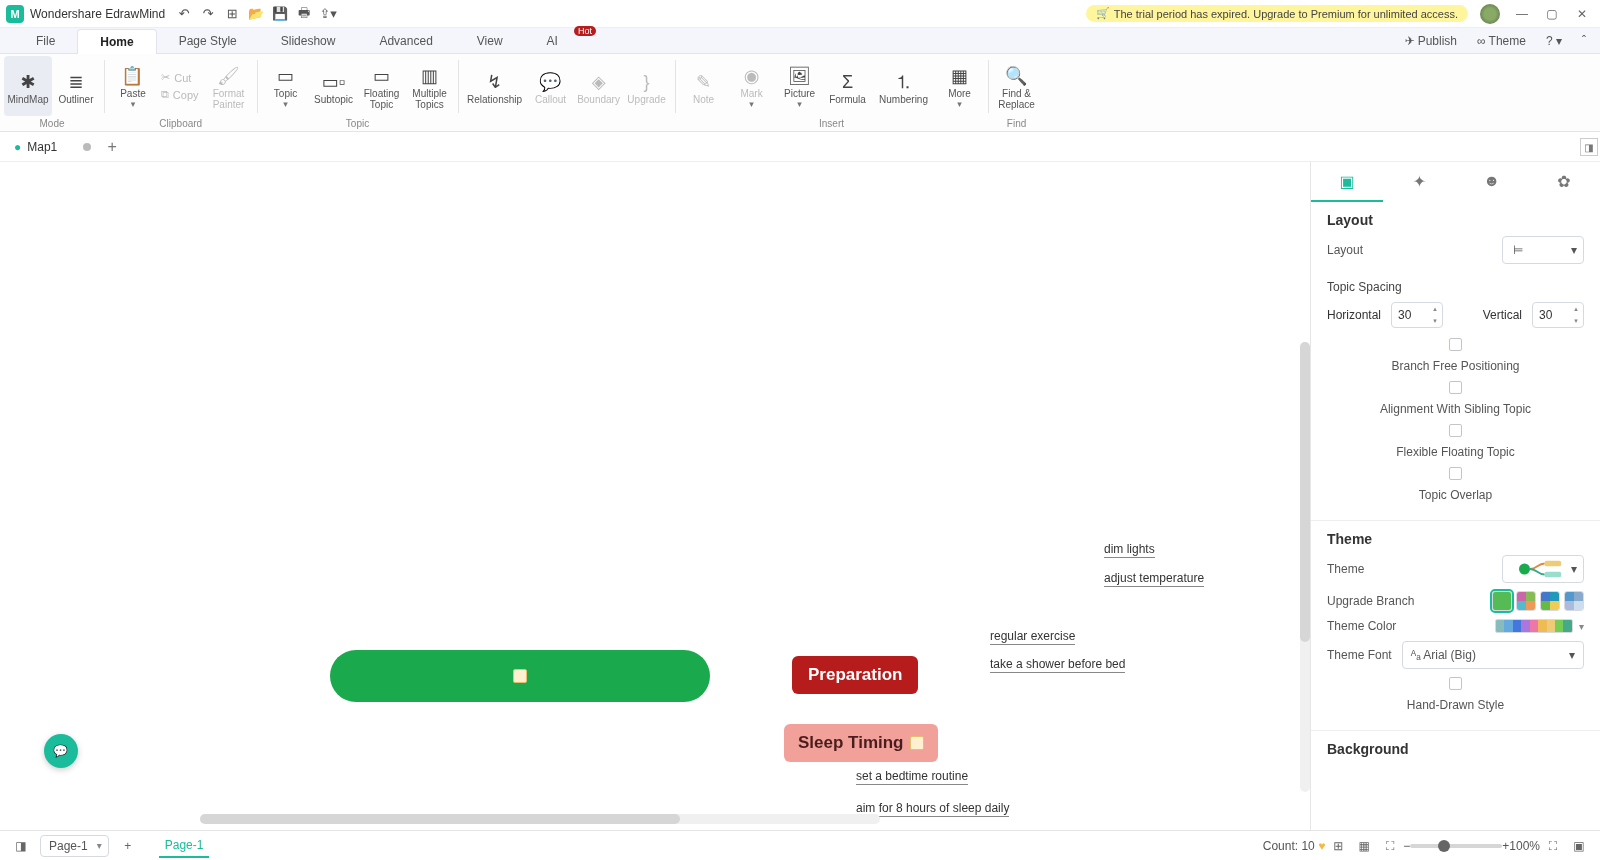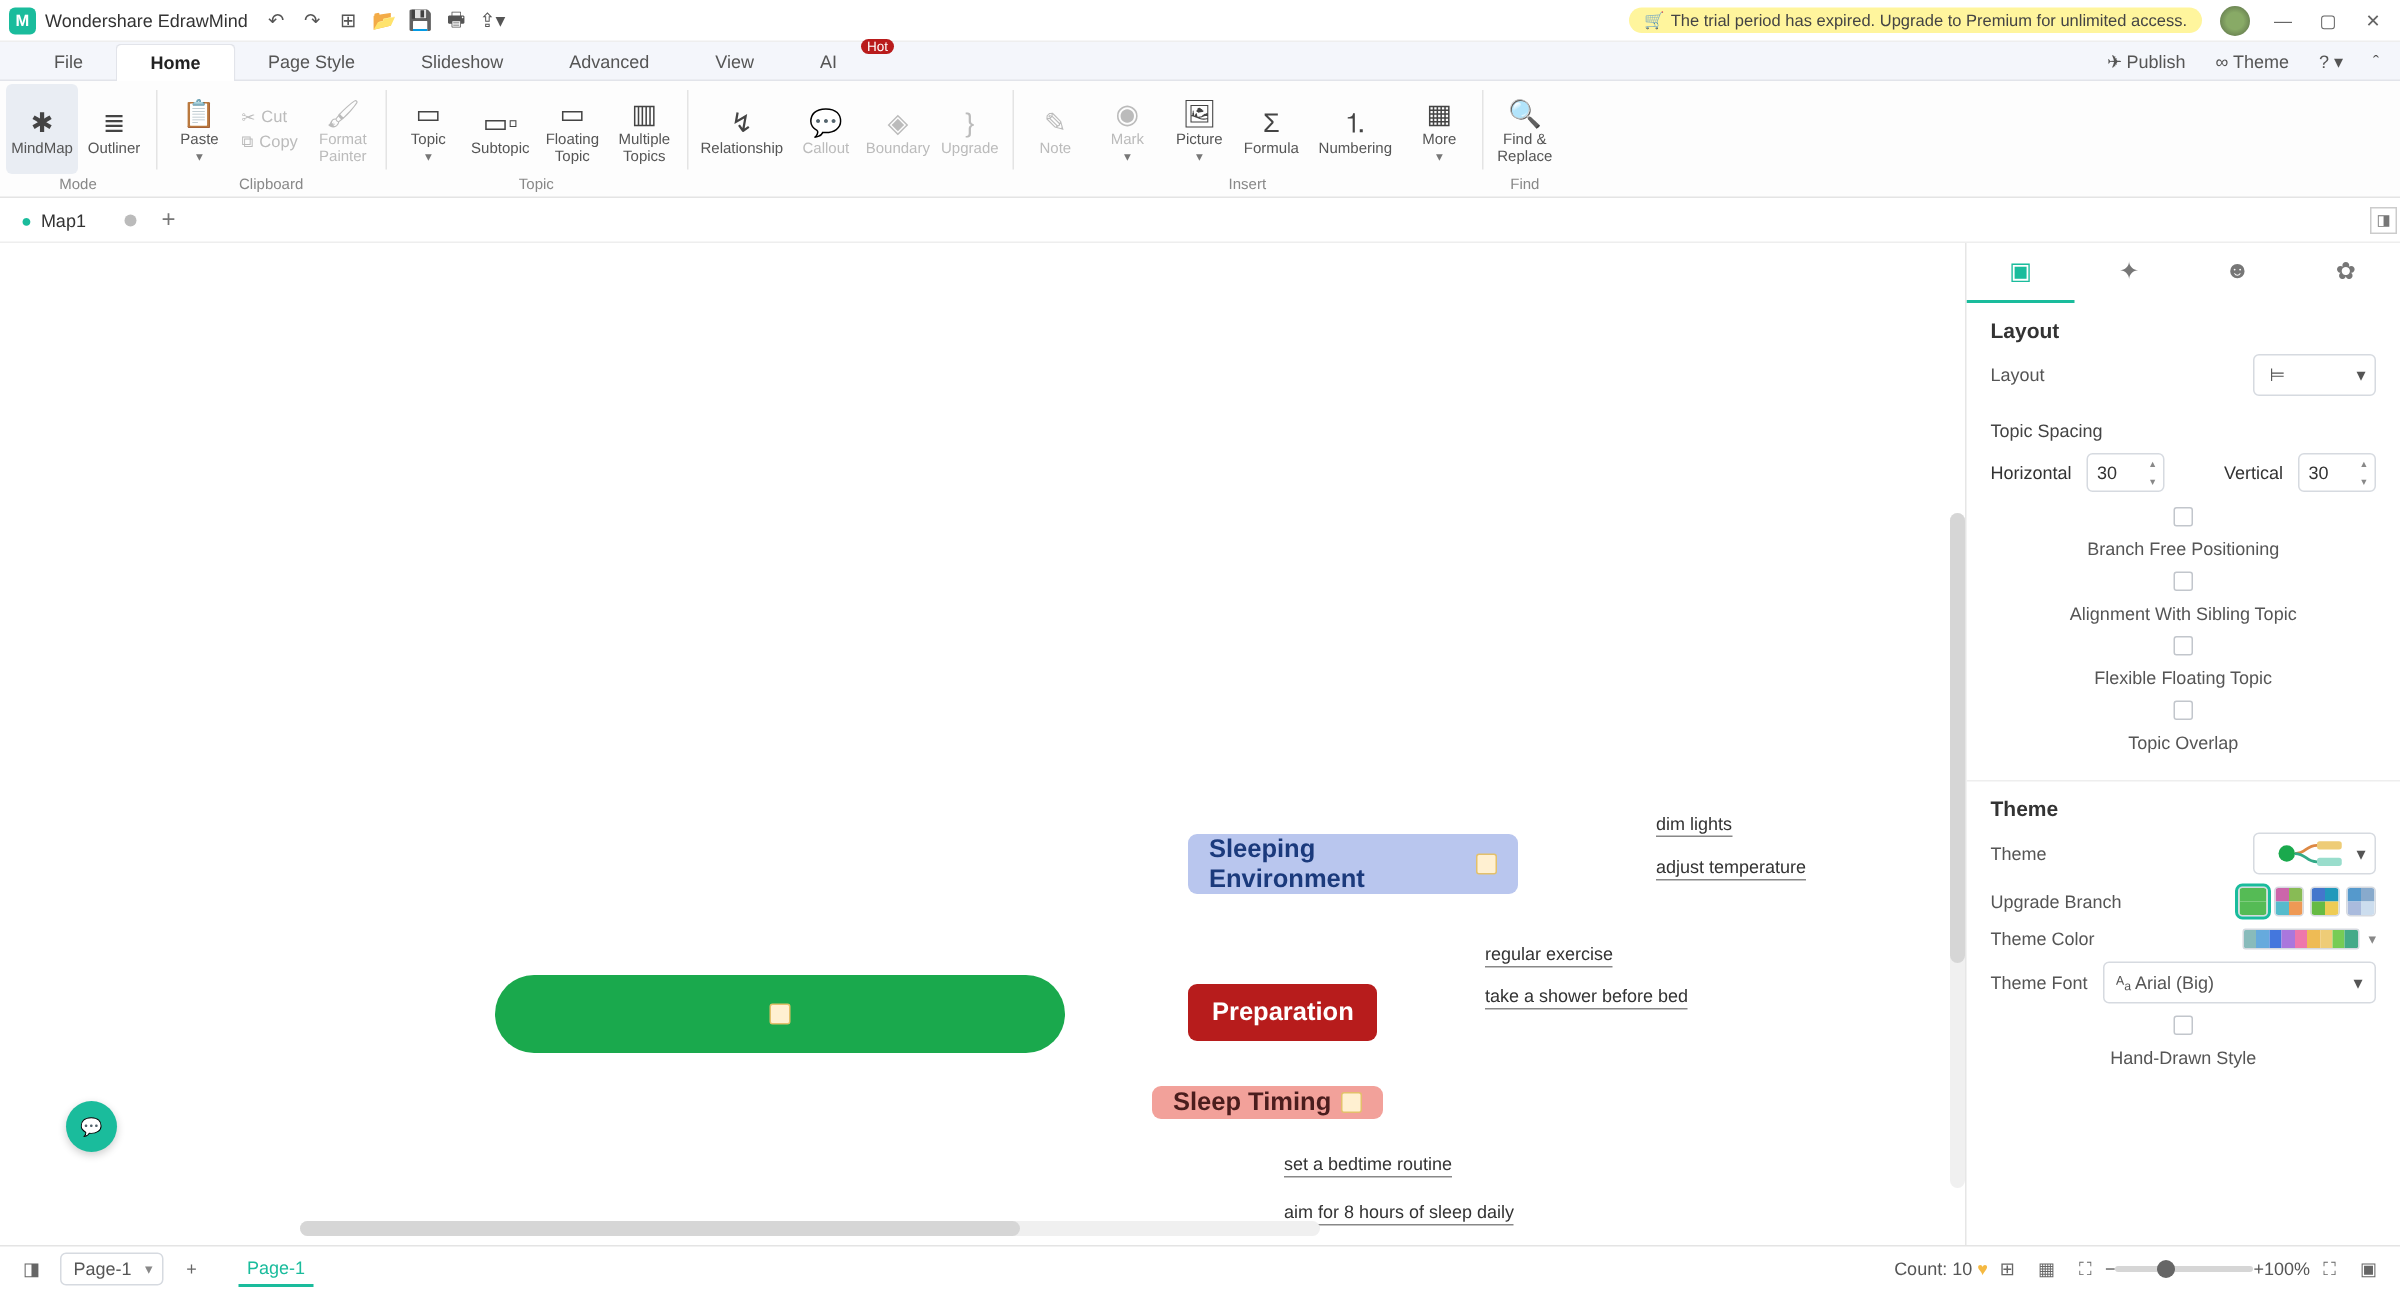--- a/index.html
+++ b/index.html
@@ -47,21 +47,21 @@
 .addtab { width: 26px; height: 26px; display: flex; align-items: center; justify-content: center; color: #777; font-size: 16px; }
 
 
 .main { flex: 1; display: flex; min-height: 0; }
 .canvas-wrap { flex: 1; position: relative; overflow: hidden; background: #fff; }
 .canvas-wrap .svg-layer { position: absolute; inset: 0; }
 .node { position: absolute; font-weight: 700; display: flex; align-items: center; gap: 6px; border-radius: 6px; cursor: pointer; }
 .node-root { left: 330px; top: 488px; width: 380px; height: 52px; background: #1aa94d; color: #fff; border-radius: 26px; font-size: 20px; padding: 0 22px; justify-content: center; }
 .node-b1 { left: 792px; top: 394px; width: 220px; height: 40px; background: #b9c6ee; color: #1b3a7c; font-size: 17px; padding: 0 14px; }
 .node-b2 { left: 792px; top: 494px; height: 38px; background: #b71c1c; color: #fff; font-size: 17px; padding: 0 16px; }
-.node-b3 { left: 768px; top: 562px; height: 22px; background: #f2a19a; color: #4a1d1d; font-size: 17px; padding: 0 14px; }
+.node-b3 { left: 784px; top: 562px; height: 38px; background: #f2a19a; color: #4a1d1d; font-size: 17px; padding: 0 14px; }
 .leaf { position: absolute; font-size: 12px; color: #333; border-bottom: 1px solid #888; padding-bottom: 1px; }
 .note-ico { width: 14px; height: 14px; background: #fff0d1; border: 1px solid #e3c06b; border-radius: 2px; display: inline-block; }
 .chat-fab { position: absolute; left: 44px; bottom: 62px; width: 34px; height: 34px; border-radius: 50%; background: #1abc9c; display: flex; align-items: center; justify-content: center; color: #fff; box-shadow: 0 2px 6px rgba(0,0,0,.2); }
 .hscroll { position: absolute; left: 200px; bottom: 6px; width: 680px; height: 10px; background: #f0f0f0; border-radius: 5px; }
 .hscroll .thumb { position: absolute; left: 0; width: 480px; height: 100%; background: #d6d6d6; border-radius: 5px; }
 .vscroll { position: absolute; right: 0; top: 180px; width: 10px; height: 450px; background: #f0f0f0; border-radius: 5px; }
 .vscroll .thumb { position: absolute; top: 0; width: 100%; height: 300px; background: #d6d6d6; border-radius: 5px; }
 .side-toggle { position: absolute; right: 2px; top: -28px; width: 18px; height: 18px; border: 1px solid #ccc; display: flex; align-items: center; justify-content: center; color: #777; font-size: 10px; }
 
 
@@ -300,24 +300,20 @@
       <path d="M 1012 416 C 1040 416 1040 416 1088 416"></path>
       <path d="M 918 510 C 960 510 960 474 986 474"></path>
       <path d="M 918 516 C 960 516 960 502 986 502"></path>
       <path d="M 828 600 L 828 610 C 828 614 832 614 850 614"></path>
       <path d="M 828 600 L 828 640 C 828 644 832 644 850 644"></path>
     </svg>
 
     <div class="node node-root">
       <span class="note-ico"></span>
     </div>
-    <div class="node node-b1">
-      <span>Sleeping Environment</span>
-      <span class="note-ico"></span>
-    </div>
     <div class="node node-b2">
       <span>Preparation</span>
     </div>
     <div class="node node-b3">
       <span>Sleep Timing</span>
       <span class="note-ico"></span>
     </div>
 
     <div class="leaf" style="left:1104px; top:380px;">dim lights</div>
     <div class="leaf" style="left:1104px; top:409px;">adjust temperature</div>
@@ -455,20 +451,23 @@
         <div class="selwide">
             <span>ᴬₐ <span>Arial (Big)</span></span>
             <span>▾</span>
           </div>
       </div>
       <div class="chk">
           <div class="box"></div>
           <span>Hand-Drawn Style</span>
         </div>
     </div>
+    <div class="rsec" style="border-top:1px solid #eee;">
+      <h3>Background</h3>
+    </div>
   </div>
 </div>
 
 <div class="footer">
   <div class="fbtn">◨</div>
   <div class="fsel">
       <span>Page-1</span>
     </div>
   <div class="fbtn">+</div>
   <div class="ftab">Page-1</div>

